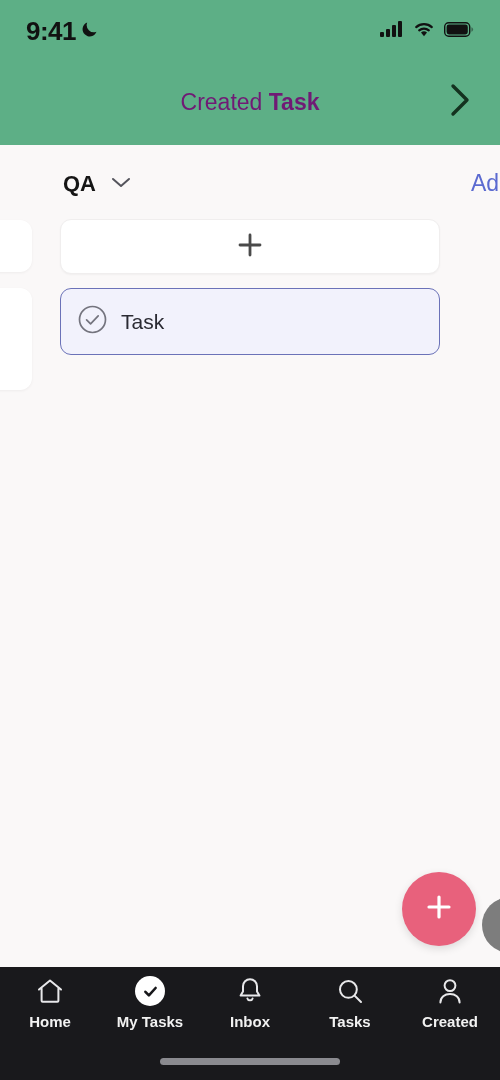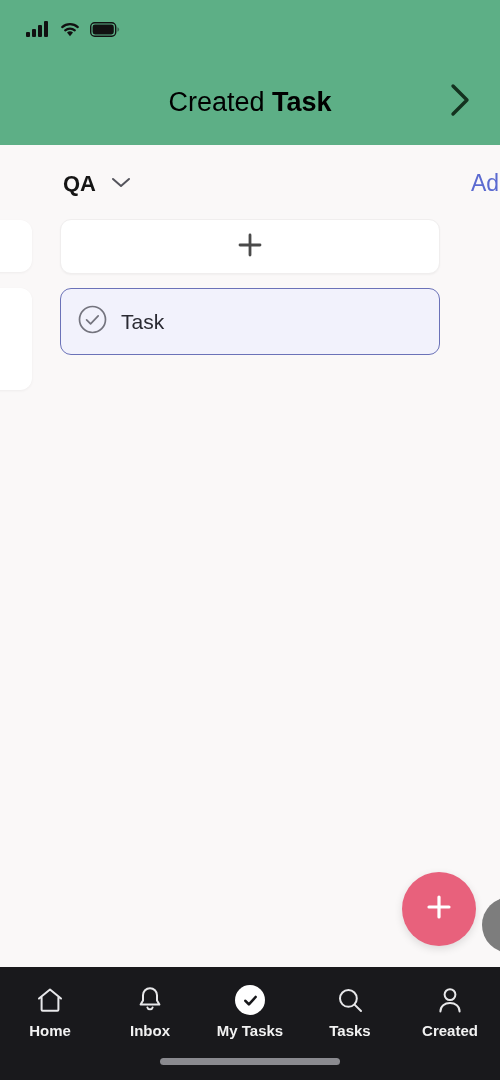--- a/index.html
+++ b/index.html
@@ -23,21 +23,21 @@
   }
   .sb-left { display:flex; align-items:center; gap:4px; }
   .sb-time { font-size:26px; font-weight:bold; color:#111; letter-spacing:-0.5px; }
   .moon { display:block; }
   .sb-right { display:flex; align-items:center; gap:9px; }
 
   .header-title-row {
     position:absolute; left:0; top:72px; width:100%; height:60px;
     display:flex; align-items:center; justify-content:center;
   }
-  .header-title { font-size:27px; color:#000000; white-space:nowrap; }
+  .header-title { font-size:23px; color:#701a75; white-space:nowrap; }
   .header-title .bold { font-weight:bold; }
   .header-chevron {
     position:absolute; right:16px; top:78px;
     width:48px; height:48px;
     display:flex; align-items:center; justify-content:center;
   }
 
   
   .qa-row {
     position:absolute; top:160px; left:3px; width:100%; height:48px;
@@ -92,21 +92,21 @@
     width:56px; height:56px; border-radius:50%;
     background:#7d7d7d;
   }
 
   
   .bottom-nav {
     position:absolute; left:0; bottom:0; width:500px; height:113px;
     background:#19191c;
   }
   .nav-items {
-    display:flex; height:80px; padding-top:18px;
+    display:flex; height:80px; padding-top:9px;
   }
   .nav-item {
     flex:1; display:flex; flex-direction:column;
     align-items:center; justify-content:flex-start; gap:7px;
   }
   .nav-icon { height:30px; display:flex; align-items:center; justify-content:center; }
   .nav-label { font-size:15px; font-weight:bold; color:#f2f2f2; }
   .active-circle {
     width:30px; height:30px; border-radius:50%;
     background:#fff;
@@ -119,20 +119,28 @@
   }
 </style>
 </head>
 <body>
 
 <div class="phone">
 
   <div class="header">
 
     <div class="statusbar">
+      <div class="sb-left">
+        <span class="sb-time">9:41</span>
+        <span class="moon">
+          <svg width="20" height="20" viewBox="0 0 20 20">
+            <path d="M16.5 12.8A7.2 7.2 0 0 1 7.2 3.5a7.2 7.2 0 1 0 9.3 9.3z" fill="#111"></path>
+          </svg>
+        </span>
+      </div>
       <div class="sb-right">
         <span>
           <svg width="24" height="16" viewBox="0 0 24 16">
             <rect x="0" y="11" width="4" height="5" rx="1" fill="#111"></rect>
             <rect x="6" y="8" width="4" height="8" rx="1" fill="#111"></rect>
             <rect x="12" y="4" width="4" height="12" rx="1" fill="#111"></rect>
             <rect x="18" y="0" width="4" height="16" rx="1" fill="#111"></rect>
           </svg>
         </span>
         <span>
@@ -214,41 +222,41 @@
         <span class="nav-icon">
           <svg width="30" height="28" viewBox="0 0 30 28">
             <path d="M4 12.6L15 3.6l11 9M6.6 11.4v12.4a1 1 0 0 0 1 1h14.8a1 1 0 0 0 1-1V11.4" stroke="#e8e8ea" stroke-width="2" fill="none" stroke-linecap="round" stroke-linejoin="round"></path>
           </svg>
         </span>
         <span class="nav-label">Home</span>
       </div>
 
       <div class="nav-item">
         <span class="nav-icon">
-          <svg width="28" height="30" viewBox="0 0 28 30">
-            <path d="M14 3.2a7 7 0 0 1 7 7v5.2l2.4 4.2H4.6L7 15.4v-5.2a7 7 0 0 1 7-7z" stroke="#e8e8ea" stroke-width="2" fill="none" stroke-linejoin="round"></path>
-            <path d="M11.4 22.4a2.7 2.7 0 0 0 5.2 0" stroke="#e8e8ea" stroke-width="2" fill="none" stroke-linecap="round"></path>
-          </svg>
-        </span>
-        <span class="nav-label">Inbox</span>
-      </div>
-
-      <div class="nav-item">
-        <span class="nav-icon">
           <span class="active-circle">
             <svg width="17" height="17" viewBox="0 0 17 17">
               <path d="M3.4 8.8l3.5 3.6 6.7-7.4" stroke="#17171a" stroke-width="2.6" fill="none" stroke-linecap="round" stroke-linejoin="round"></path>
             </svg>
           </span>
         </span>
         <span class="nav-label">My Tasks</span>
       </div>
 
       <div class="nav-item">
         <span class="nav-icon">
+          <svg width="28" height="30" viewBox="0 0 28 30">
+            <path d="M14 3.2a7 7 0 0 1 7 7v5.2l2.4 4.2H4.6L7 15.4v-5.2a7 7 0 0 1 7-7z" stroke="#e8e8ea" stroke-width="2" fill="none" stroke-linejoin="round"></path>
+            <path d="M11.4 22.4a2.7 2.7 0 0 0 5.2 0" stroke="#e8e8ea" stroke-width="2" fill="none" stroke-linecap="round"></path>
+          </svg>
+        </span>
+        <span class="nav-label">Inbox</span>
+      </div>
+
+      <div class="nav-item">
+        <span class="nav-icon">
           <svg width="29" height="29" viewBox="0 0 29 29">
             <circle cx="12.4" cy="12.4" r="8.4" fill="none" stroke="#e8e8ea" stroke-width="2"></circle>
             <path d="M18.6 18.6L25 25" stroke="#e8e8ea" stroke-width="2" stroke-linecap="round"></path>
           </svg>
         </span>
         <span class="nav-label">Tasks</span>
       </div>
 
       <div class="nav-item">
         <span class="nav-icon">

